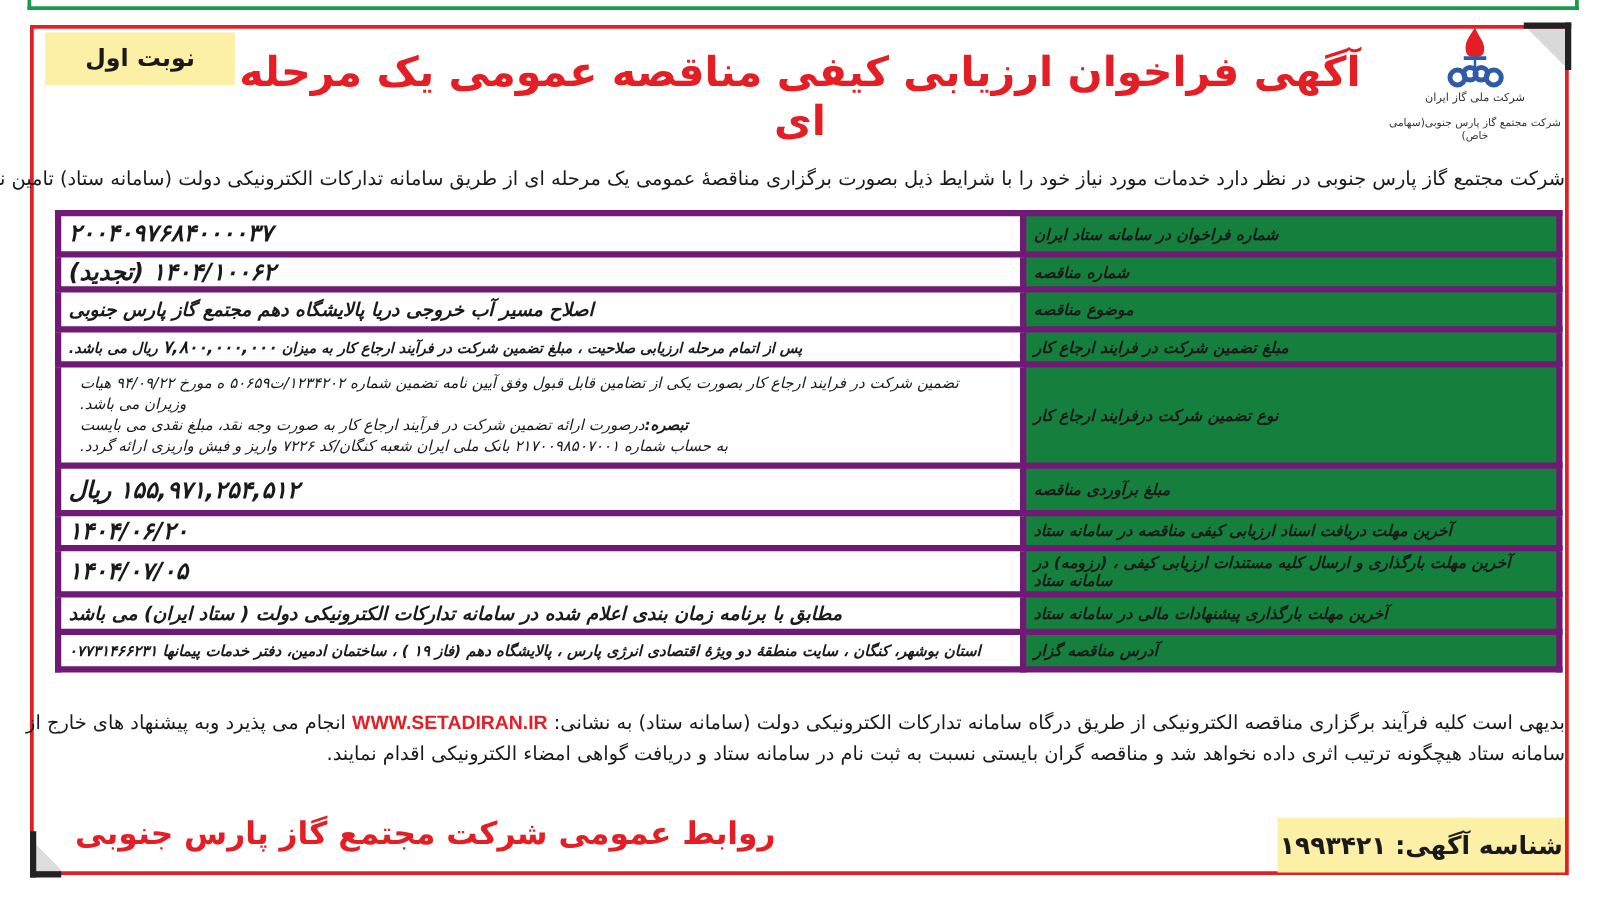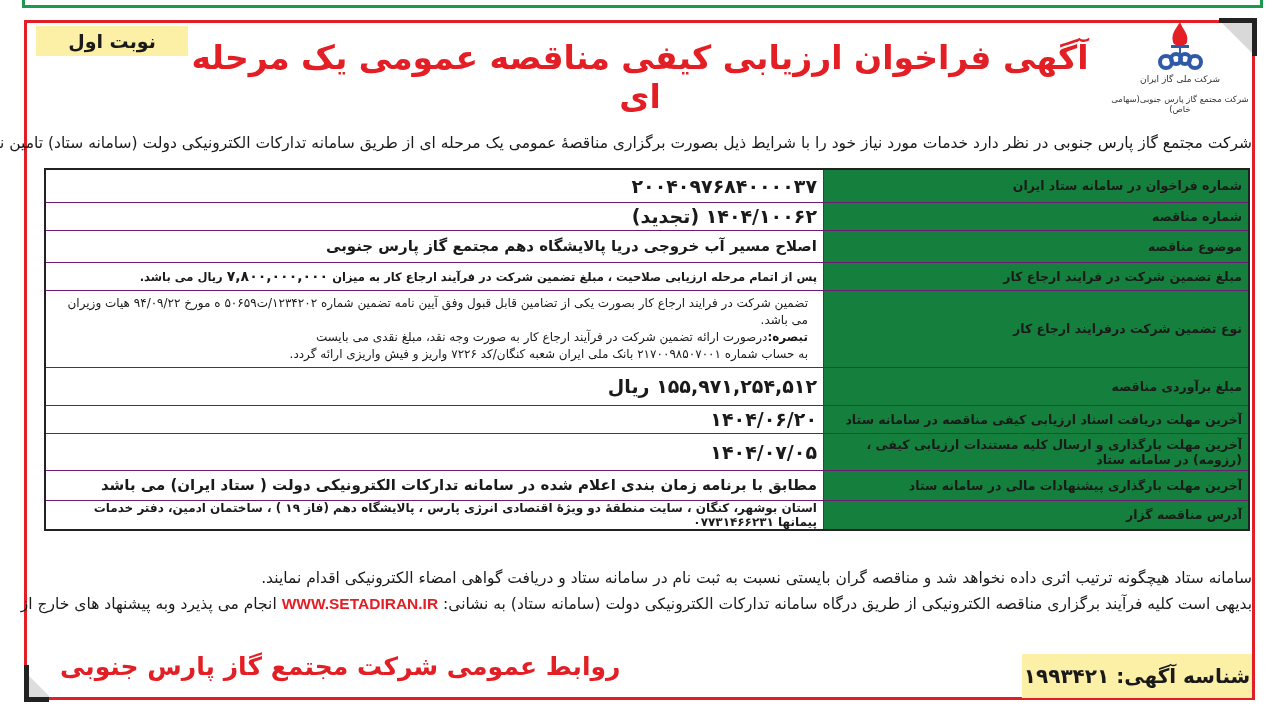--- a/index.html
+++ b/index.html
@@ -2,31 +2,31 @@
 <html><head>
 <meta charset="utf-8">
 <style>
   html, body { margin:0; padding:0; background:#ffffff; }
   body { width:1283px; height:727px; position:relative; overflow:hidden; font-family:"DejaVu Sans", sans-serif; color:#1a1a1a; }
   .green-frame { position:absolute; left:22px; top:-10px; width:1235px; height:15px; border:3px solid #1a9a4c; border-top:none; background:#fff; }
   .red-frame { position:absolute; left:24px; top:20px; width:1231px; height:680px; border:3px solid #e31e24; box-sizing:border-box; background:#fff; }
   .corner-tr { position:absolute; right:26px; top:18px; width:38px; height:38px; border-top:5px solid #222; border-right:5px solid #222; box-sizing:border-box; background:linear-gradient(225deg,#d9d9d9 0 45%, transparent 46%); }
   .corner-bl { position:absolute; left:24px; top:665px; width:25px; height:37px; border-bottom:5px solid #222; border-left:5px solid #222; box-sizing:border-box; background:linear-gradient(45deg,#ddd 0 40%, transparent 41%); }
 
-  .round-badge { position:absolute; left:36px; top:26px; width:152px; height:30px; background:#fcefa6; display:flex; align-items:center; justify-content:center; font-weight:bold; font-size:19px; }
+  .round-badge { position:absolute; left:36px; top:26px; width:152px; height:42px; background:#fcefa6; display:flex; align-items:center; justify-content:center; font-weight:bold; font-size:19px; }
   .title { position:absolute; left:190px; top:38px; width:900px; text-align:center; direction:rtl; color:#e31e24; font-weight:bold; font-size:33px; font-family:"DejaVu Sans", sans-serif; letter-spacing:-0.5px; }
   .logo { position:absolute; left:1105px; top:20px; width:150px; height:95px; text-align:center; direction:rtl; }
   .logo svg { display:block; margin:0 auto; }
   .logo .l1 { font-size:9px; color:#333; margin-top:2px; }
   .logo .l2 { font-size:8.5px; color:#333; margin-top:10px; }
 
   .intro { position:absolute; left:34px; top:134px; width:1218px; direction:rtl; text-align:right; font-size:15.5px; white-space:nowrap; }
 
   table.info { position:absolute; left:44px; top:168px; width:1206px; border-collapse:collapse; direction:rtl; border:2px solid #222; }
-  table.info td { border:1px solid #701a75; text-align:right; padding:0 6px; }
+  table.info td { border:5px solid #701a75; text-align:left; padding:0 6px;font-style:italic; }
   table.info td.lbl { width:412px; background:#15803d; font-weight:bold; font-size:12.5px; }
   table.info td.val { background:#fff; }
   .v-big { font-size:19px; font-weight:bold; }
   .v-mid { font-size:15px; font-weight:bold; }
   .v-sm { font-size:12px; font-weight:bold; }
   .v-multi { font-size:12px; line-height:17px; padding:4px 15px !important; }
   .v-multi .bold { font-weight:bold; }
   .v-guarantee { font-size:11.5px; font-weight:bold; }
   .v-guarantee .amt { font-size:14px; }
   .wm-text { position:absolute; left:330px; top:275px; font-size:110px; font-weight:bold; color:#777; letter-spacing:-3px; font-family:"DejaVu Sans", sans-serif; opacity:0.28; }
@@ -116,26 +116,26 @@
     <td class="val v-mid">مطابق با برنامه زمان بندی اعلام شده در  سامانه تدارکات الکترونیکی دولت ( ستاد ایران) می باشد</td>
   </tr>
   <tr style="height:30px">
     <td class="lbl">آدرس مناقصه گزار</td>
     <td class="val v-sm">استان بوشهر، کنگان ، سایت منطقۀ دو ویژۀ اقتصادی انرژی پارس ، پالایشگاه دهم  (فاز ۱۹ ) ، ساختمان ادمین، دفتر خدمات پیمانها  ۰۷۷۳۱۴۶۶۲۳۱</td>
   </tr>
 </tbody>
   </table>
 
 <div class="notes">
-  <p>سامانه ستاد هیچگونه ترتیب اثری داده نخواهد شد و مناقصه گران بایستی نسبت به ثبت نام در سامانه ستاد و دریافت گواهی امضاء الکترونیکی اقدام نمایند.</p>
   <p>
     <span>بدیهی است کلیه فرآیند برگزاری مناقصه الکترونیکی از طریق درگاه سامانه تدارکات الکترونیکی دولت (سامانه ستاد) به نشانی:</span>
     <span class="link">WWW.SETADIRAN.IR</span>
     <span>انجام می پذیرد وبه پیشنهاد های خارج از</span>
   </p>
+  <p>سامانه ستاد هیچگونه ترتیب اثری داده نخواهد شد و مناقصه گران بایستی نسبت به ثبت نام در سامانه ستاد و دریافت گواهی امضاء الکترونیکی اقدام نمایند.</p>
 </div>
 
 <div class="ad-id">
   <span>شناسه آگهی:</span>
   &nbsp;
   <span>۱۹۹۳۴۲۱</span>
 </div>
 <div class="pr-footer">روابط عمومی شرکت مجتمع گاز پارس جنوبی</div>
 
 </body></html>

